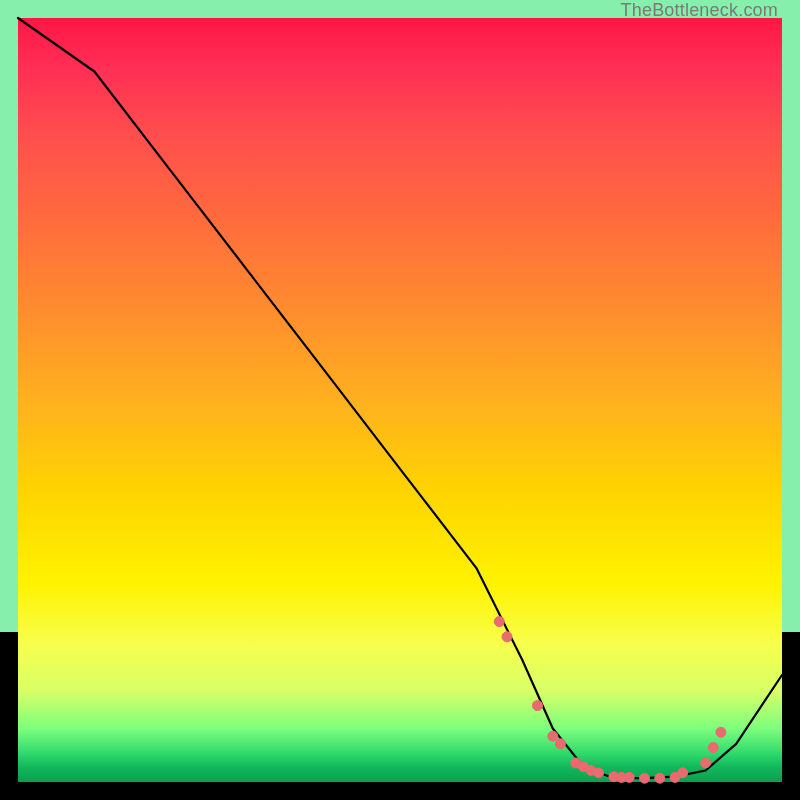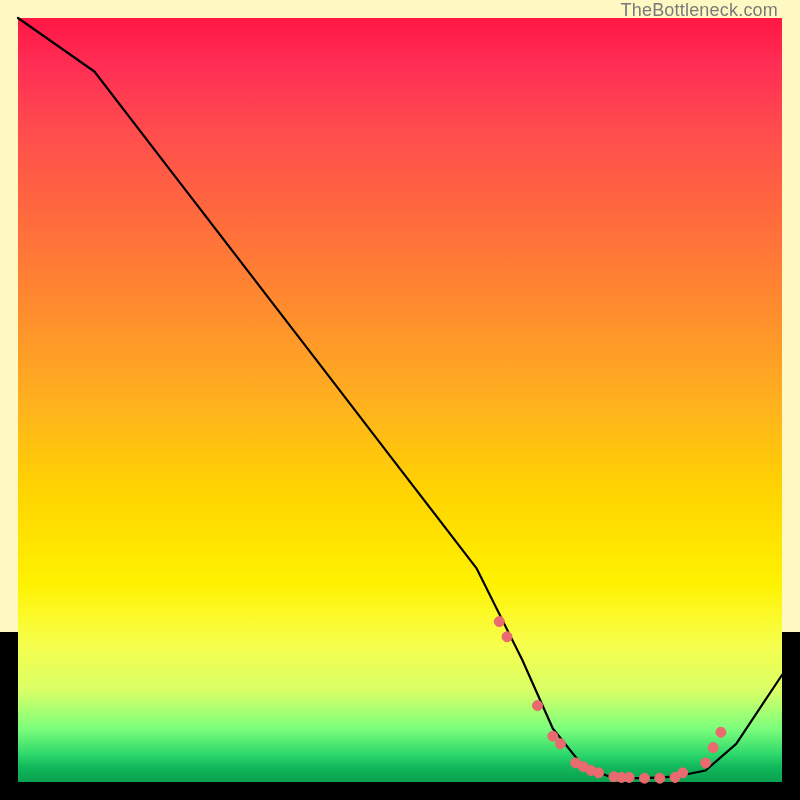--- a/index.html
+++ b/index.html
@@ -8,21 +8,21 @@
     width: 800px;
     height: 800px;
     background: #000;
     overflow: hidden;
     font-family: -apple-system, BlinkMacSystemFont, "Segoe UI", Arial, sans-serif;
   }
   .frame {
     position: relative;
     width: 800px;
     height: 632px;
-    background: #fef9c3;
+    background: #86efac;
   }
   .plot {
     position: absolute;
     left: 18px;
     top: 18px;
     width: 764px;
     height: 764px;
     
     background: linear-gradient(
       to bottom,

